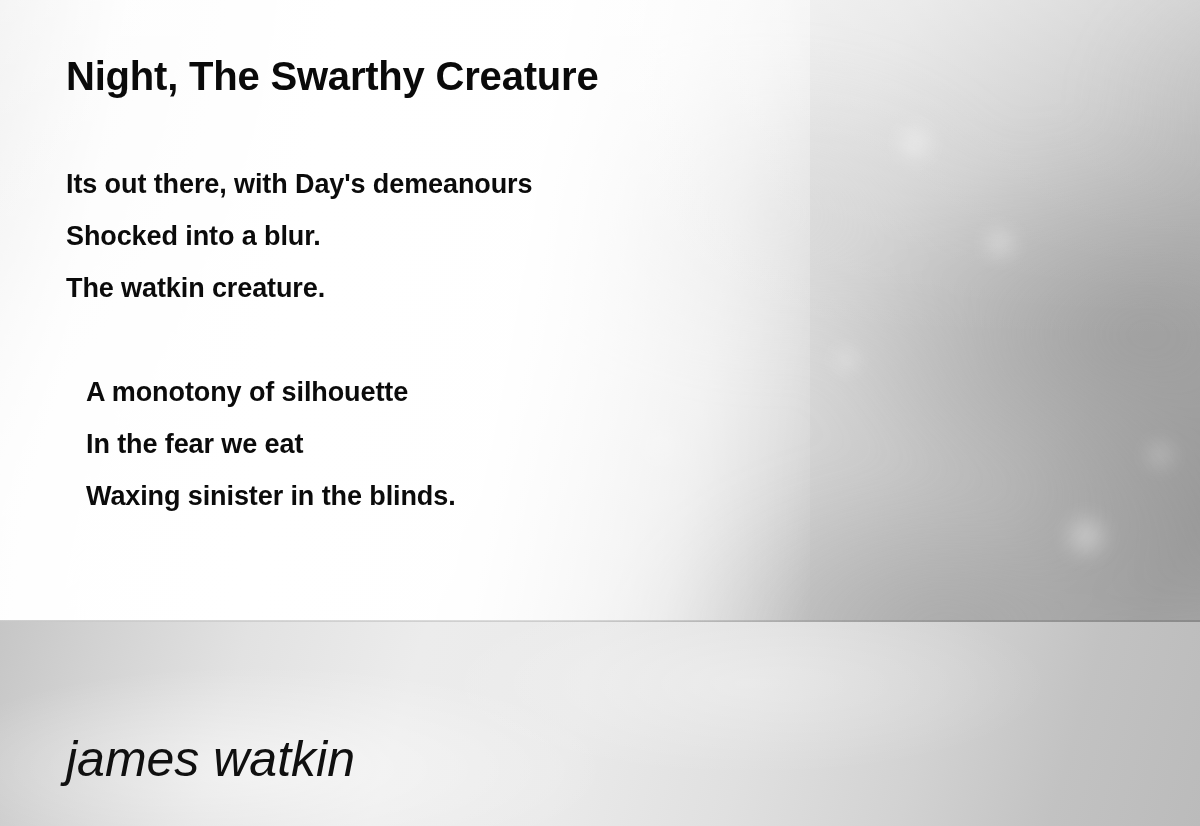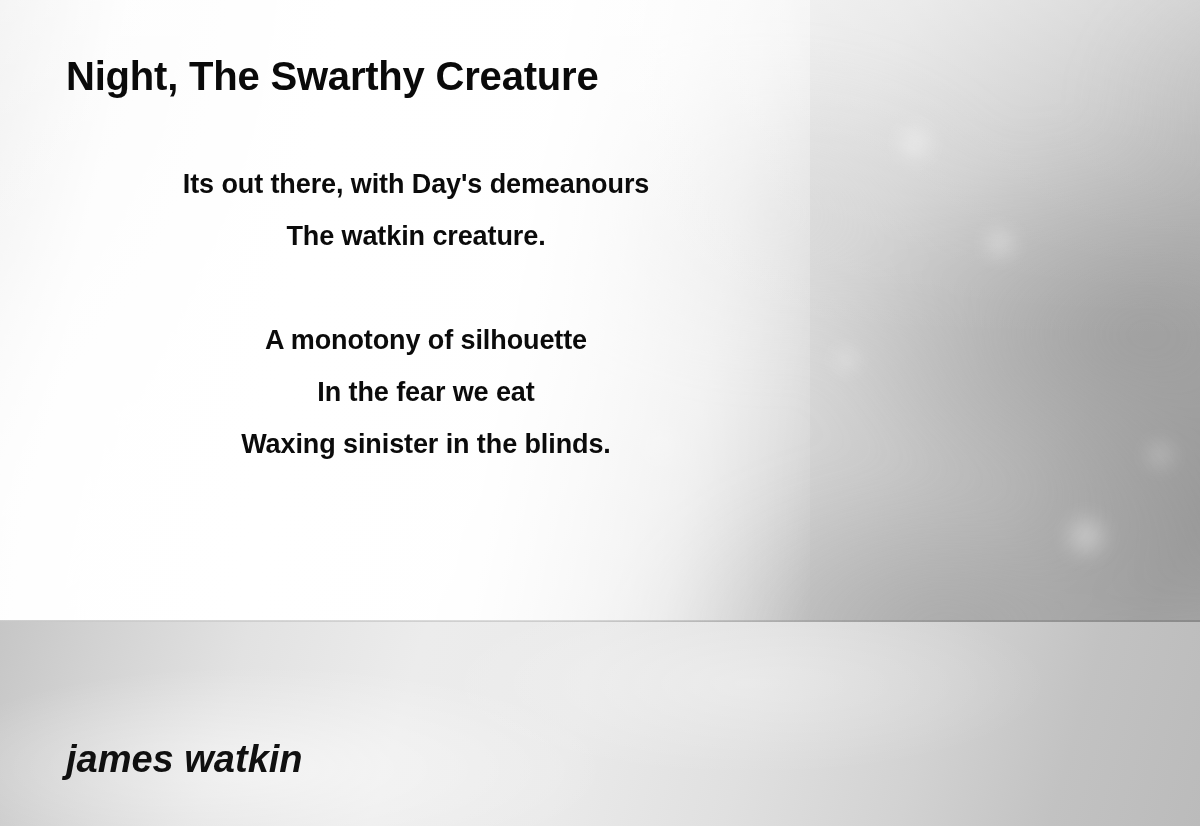--- a/index.html
+++ b/index.html
@@ -163,21 +163,20 @@
     color: #0a0a0a;
     letter-spacing: -0.2px;
     white-space: nowrap;
   }
 
   .stanzas {
     position: absolute;
     left: 66px;
     top: 158px;
     width: 700px;
-    text-align: center;
   }
 
   .stanza {
     margin: 0 0 52px 0;
   }
   .stanza:last-child {
     margin-bottom: 0;
     margin-left: 20px;
   }
 
@@ -188,23 +187,23 @@
     color: #0b0b0b;
     white-space: nowrap;
     letter-spacing: -0.1px;
   }
 
   .poem-author {
     position: absolute;
     left: 66px;
     top: 736px;
     margin: 0;
-    font-size: 38px;
+    font-size: 50px;
     font-style: italic;
-    font-weight: bold;
+    font-weight: normal;
     line-height: 46px;
     color: #101010;
     white-space: nowrap;
   }
 </style>
 </head>
 <body>
 
 <div class="poem-card">
 
@@ -220,20 +219,21 @@
   <div class="panel-edge"></div>
 
   <div class="content">
 
     <h1 class="poem-title">Night, The Swarthy Creature</h1>
 
     <div class="stanzas">
 
       <div class="stanza">
         <div class="poem-line">Its out there, with Day's demeanours</div>
+        <div class="poem-line">Shocked into a blur.</div>
         <div class="poem-line">The watkin creature.</div>
       </div>
 
       <div class="stanza">
         <div class="poem-line">A monotony of silhouette</div>
         <div class="poem-line">In the fear we eat</div>
         <div class="poem-line">Waxing sinister in the blinds.</div>
       </div>
 
     </div>

